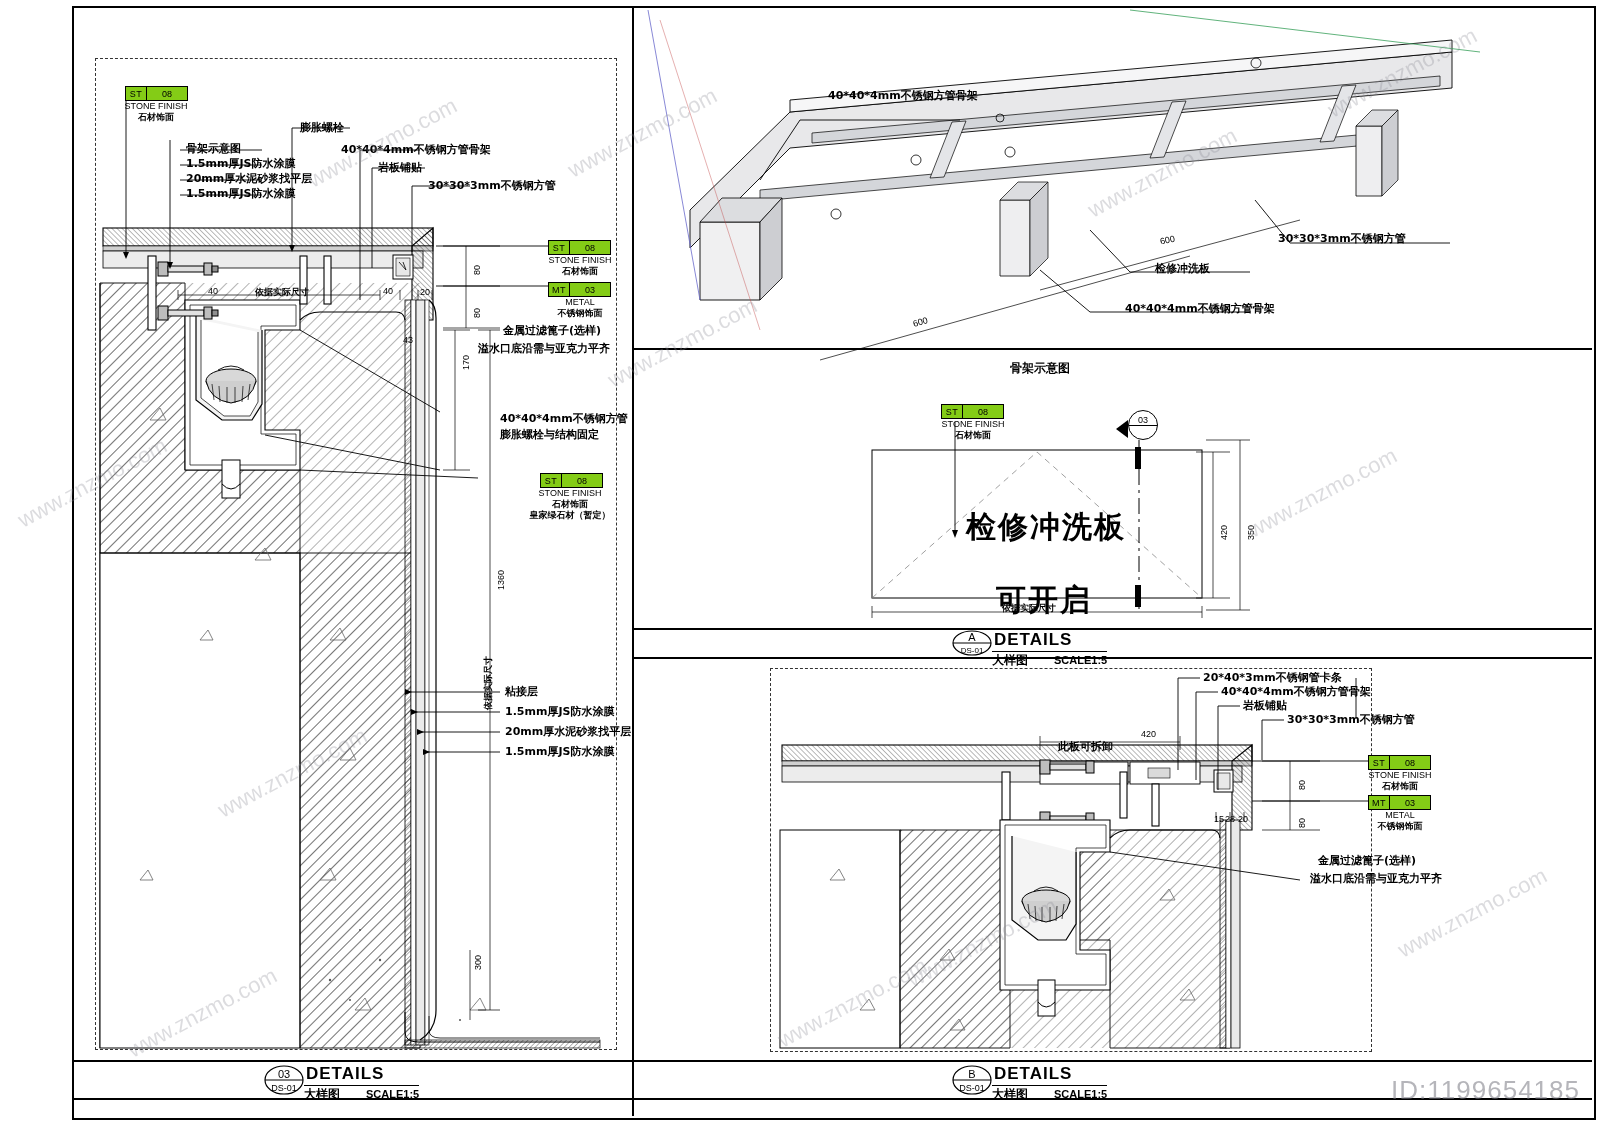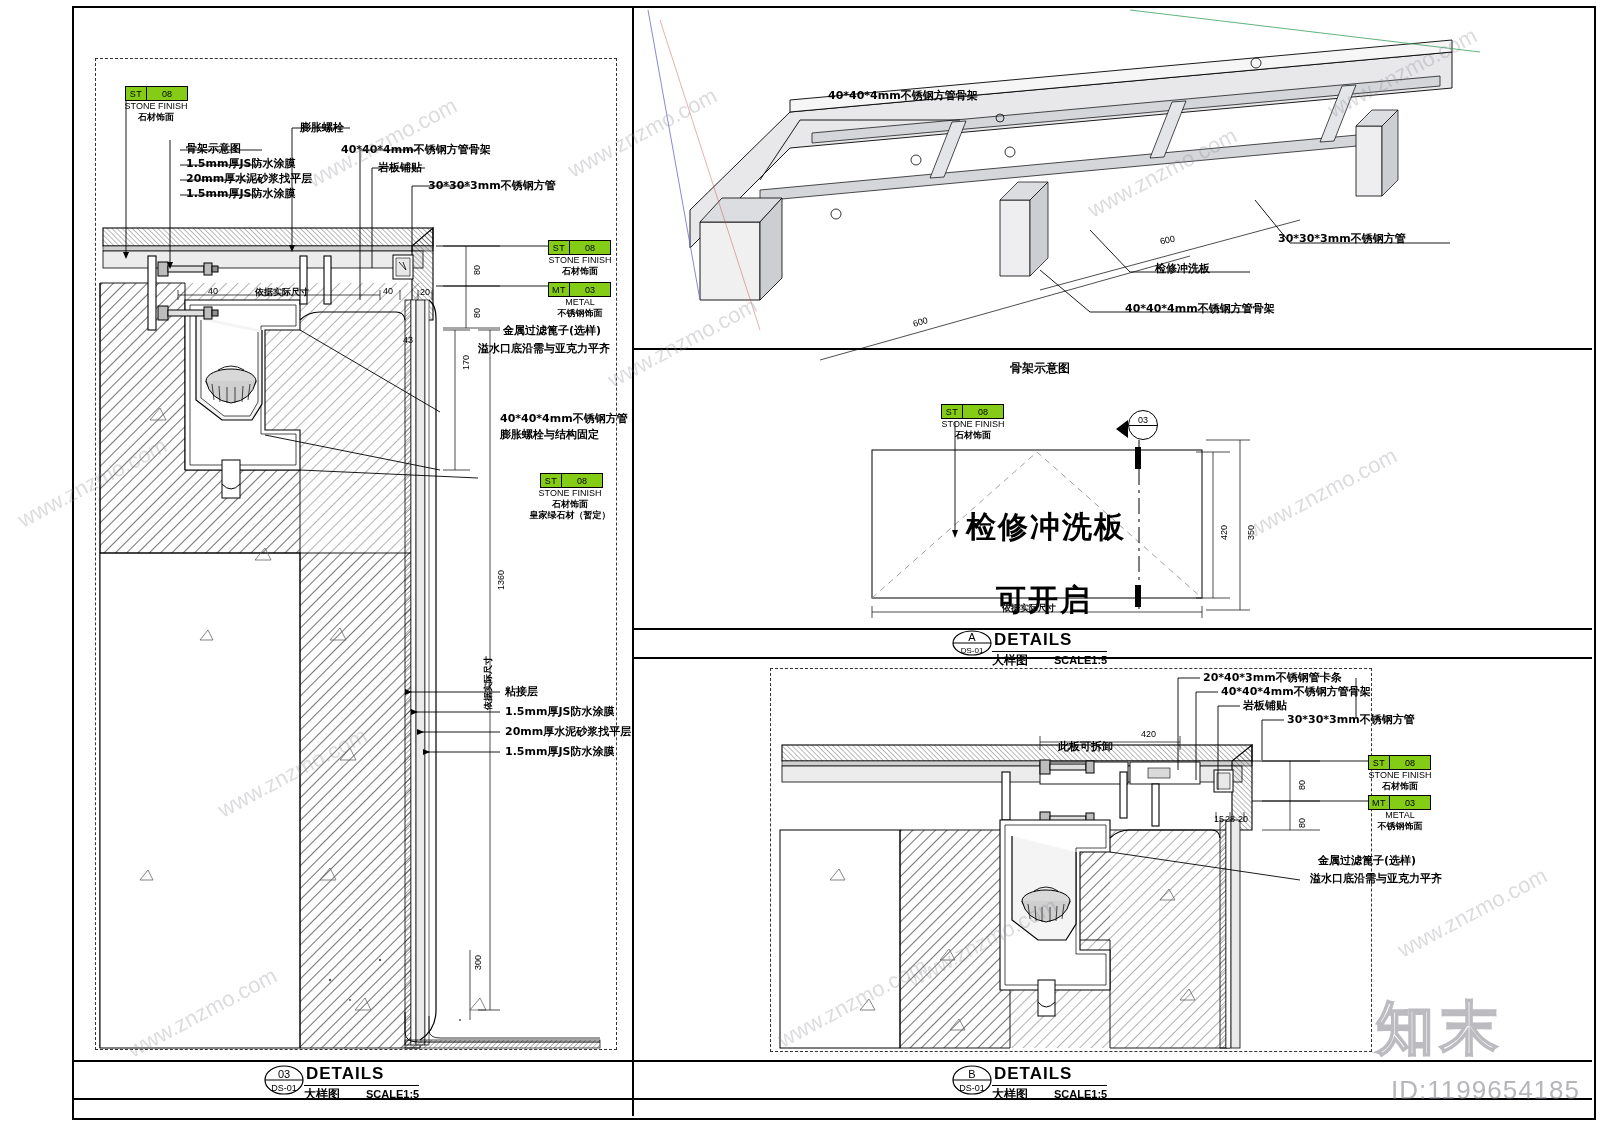--- a/index.html
+++ b/index.html
@@ -627,16 +627,15 @@
   <div class="wm" style="left:560px;top:120px;">www.znzmo.com</div>
   <div class="wm" style="left:600px;top:330px;">www.znzmo.com</div>
   <div class="wm" style="left:770px;top:990px;">www.znzmo.com</div>
   <div class="wm" style="left:1080px;top:160px;">www.znzmo.com</div>
   <div class="wm" style="left:1240px;top:480px;">www.znzmo.com</div>
   <div class="wm" style="left:900px;top:930px;">www.znzmo.com</div>
   <div class="wm" style="left:1390px;top:900px;">www.znzmo.com</div>
   <div class="wm" style="left:1320px;top:60px;">www.znzmo.com</div>
   <div class="wm" style="left:120px;top:1000px;">www.znzmo.com</div>
 
-  <div id="brandwm">知末</div>
   <div id="idwm">ID:1199654185</div>
 
 </div>
 
 </body></html>

